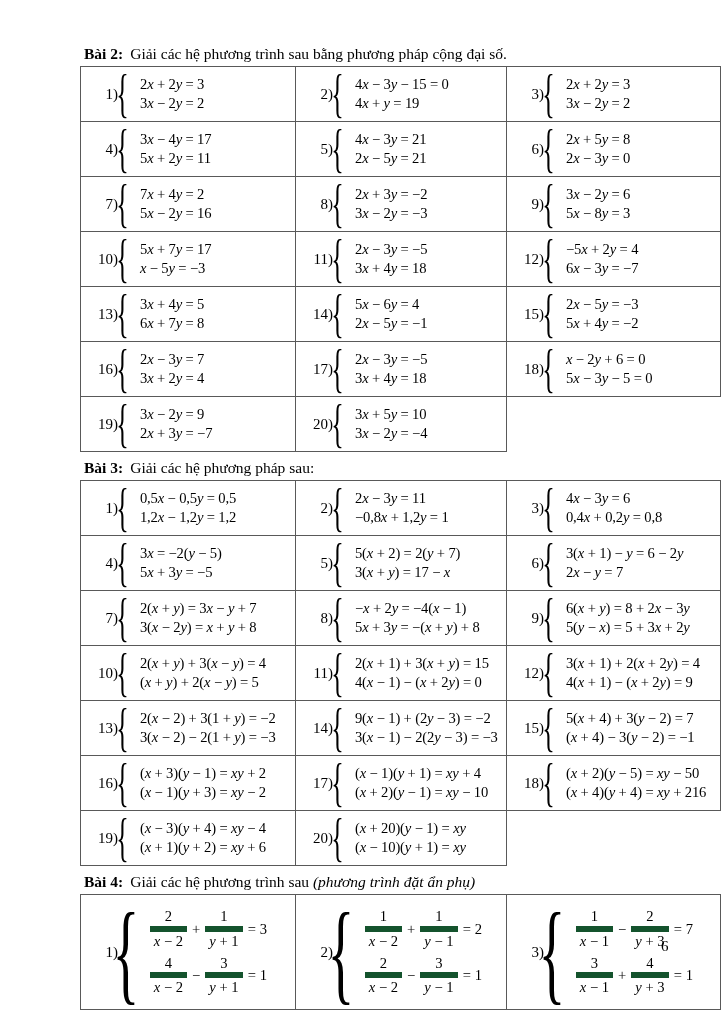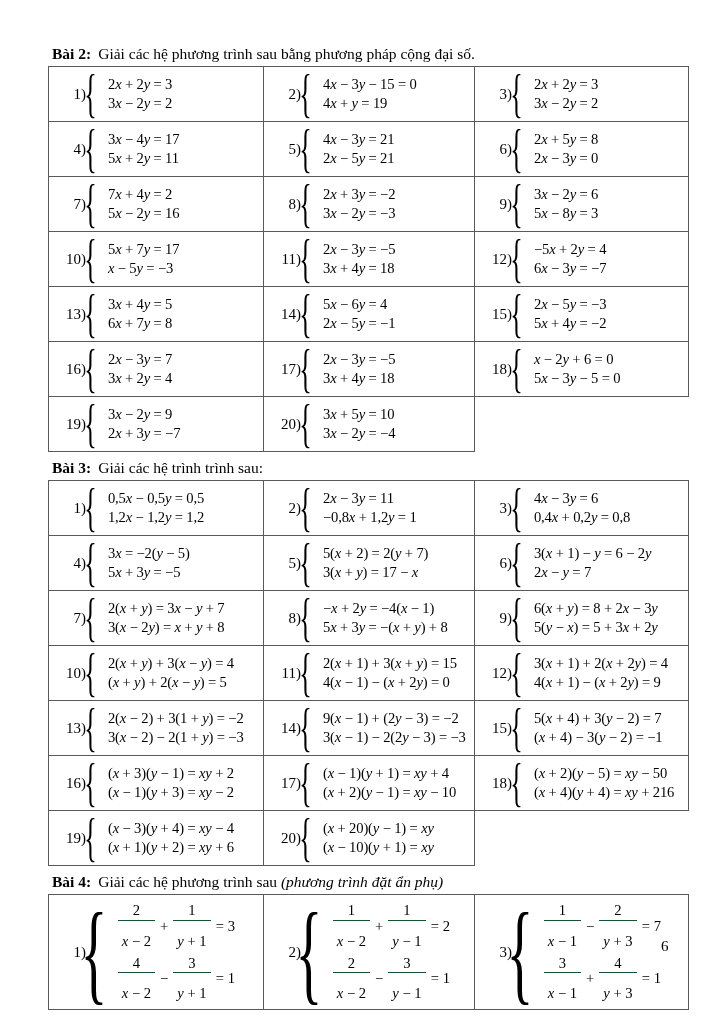--- a/index.html
+++ b/index.html
@@ -1,21 +1,21 @@
 <!DOCTYPE html>
 <html><head>
 <meta charset="utf-8">
 <style>
   html,body { margin:0; padding:0; }
   body {
     width:725px; height:1024px; background:#ffffff; color:#000;
     font-family:"Liberation Serif","DejaVu Serif",serif;
     position:relative; overflow:hidden;
   }
-  .content { position:absolute; left:48px; top:44px; width:640px; }
+  .content { position:absolute; left:80px; top:44px; width:640px; }
   .heading { font-size:15.5px; line-height:19px; margin:0 0 3px 4px; white-space:nowrap; }
   .heading b { margin-right:7px; }
   .heading i { font-style:italic; }
   table { border-collapse:collapse; width:640px; table-layout:fixed; }
   td { border:1px solid #595959; vertical-align:middle; padding:1px 1px 1px 9px; overflow:visible; }
   td.empty { border-right:none; border-bottom:none; }
   #bai2-table td { height:45px; }
   #bai3-table td { height:52px; }
   #bai4-table td { height:99px; }
   .sec { margin-top:6px; }
@@ -24,21 +24,21 @@
   .brace { flex:none; font-size:52px; line-height:1; font-weight:400;
            transform:scaleX(0.5); margin:0 -7px 0 -9px; }
   .brace.tall { font-size:112px; margin:0 -16px 0 -20px; }
   .eqs { display:flex; flex-direction:column; margin-left:12px; }
   .eq { font-size:14.6px; line-height:19px; white-space:nowrap; letter-spacing:-0.15px; }
   .eqline { display:flex; align-items:center; font-size:14.6px; line-height:1;
             margin:3.5px 0; white-space:nowrap; }
   .eq i, .eqline i { font-style:italic; }
   .frac { display:inline-flex; flex-direction:column; align-items:center; margin:0 1px; }
   .fnum { padding:0 4px 2px; }
-  .fden { border-top:1px solid #14532d; padding:13px 4px 0; }
+  .fden { border-top:6px solid #14532d; padding:2px 4px 0; }
   .op { margin:0 4px; }
   .page-number { position:absolute; left:661px; top:938px; font-size:15px; }
 </style>
 </head>
 <body>
 
 <div class="content">
 
   <div class="heading"><b>Bài 2:</b><span>Giải các hệ phương trình sau bằng phương pháp cộng đại số.</span></div>
   <table id="bai2-table">
@@ -259,21 +259,21 @@
                 <span class="eq">3<i>x</i> + 5<i>y</i> = 10</span>
                 <span class="eq">3<i>x</i> − 2<i>y</i> = −4</span>
               </span>
             </div>
           </td>
           <td class="empty"></td>
         </tr>
       </tbody>
   </table>
 
-  <div class="heading sec"><b>Bài 3:</b><span>Giải các hệ trình trình sau:</span></div>
+  <div class="heading sec"><b>Bài 3:</b><span>Giải các hệ phương pháp sau:</span></div>
   <table id="bai3-table">
     <colgroup>
         <col style="width:215px">
         <col style="width:211px">
         <col style="width:214px">
       </colgroup>
     <tbody>
         <tr>
           <td>
             <div class="cellwrap">

